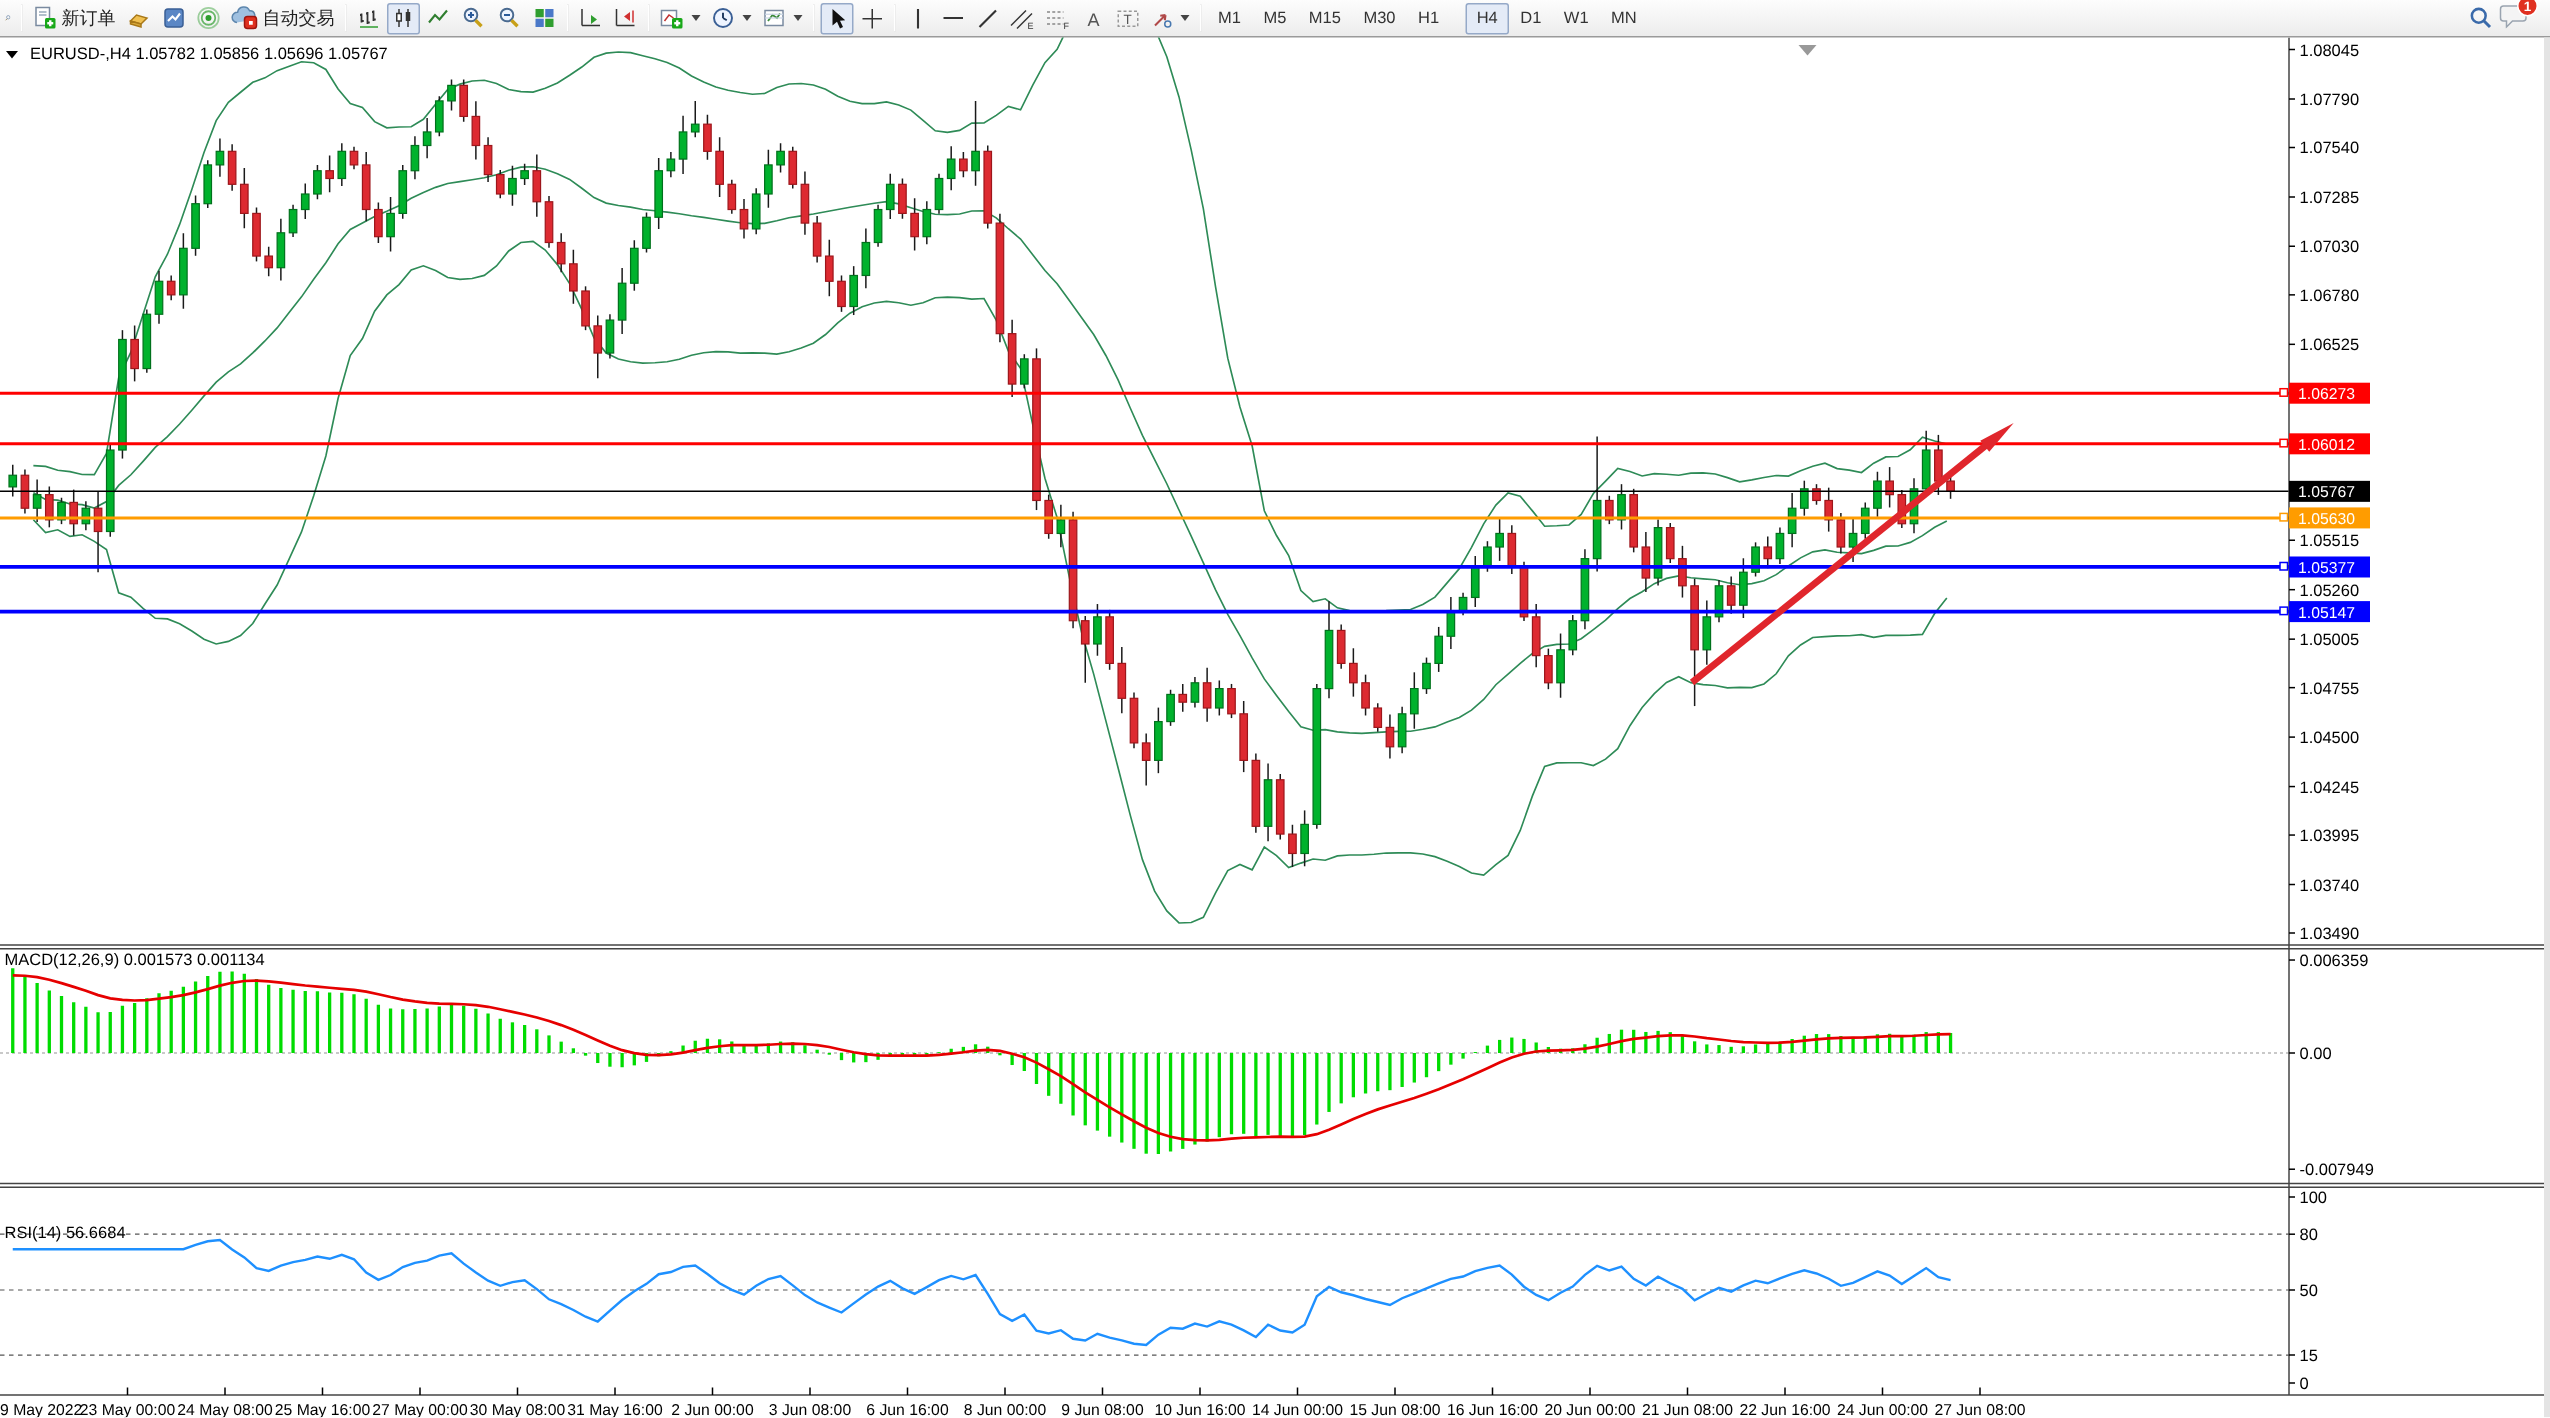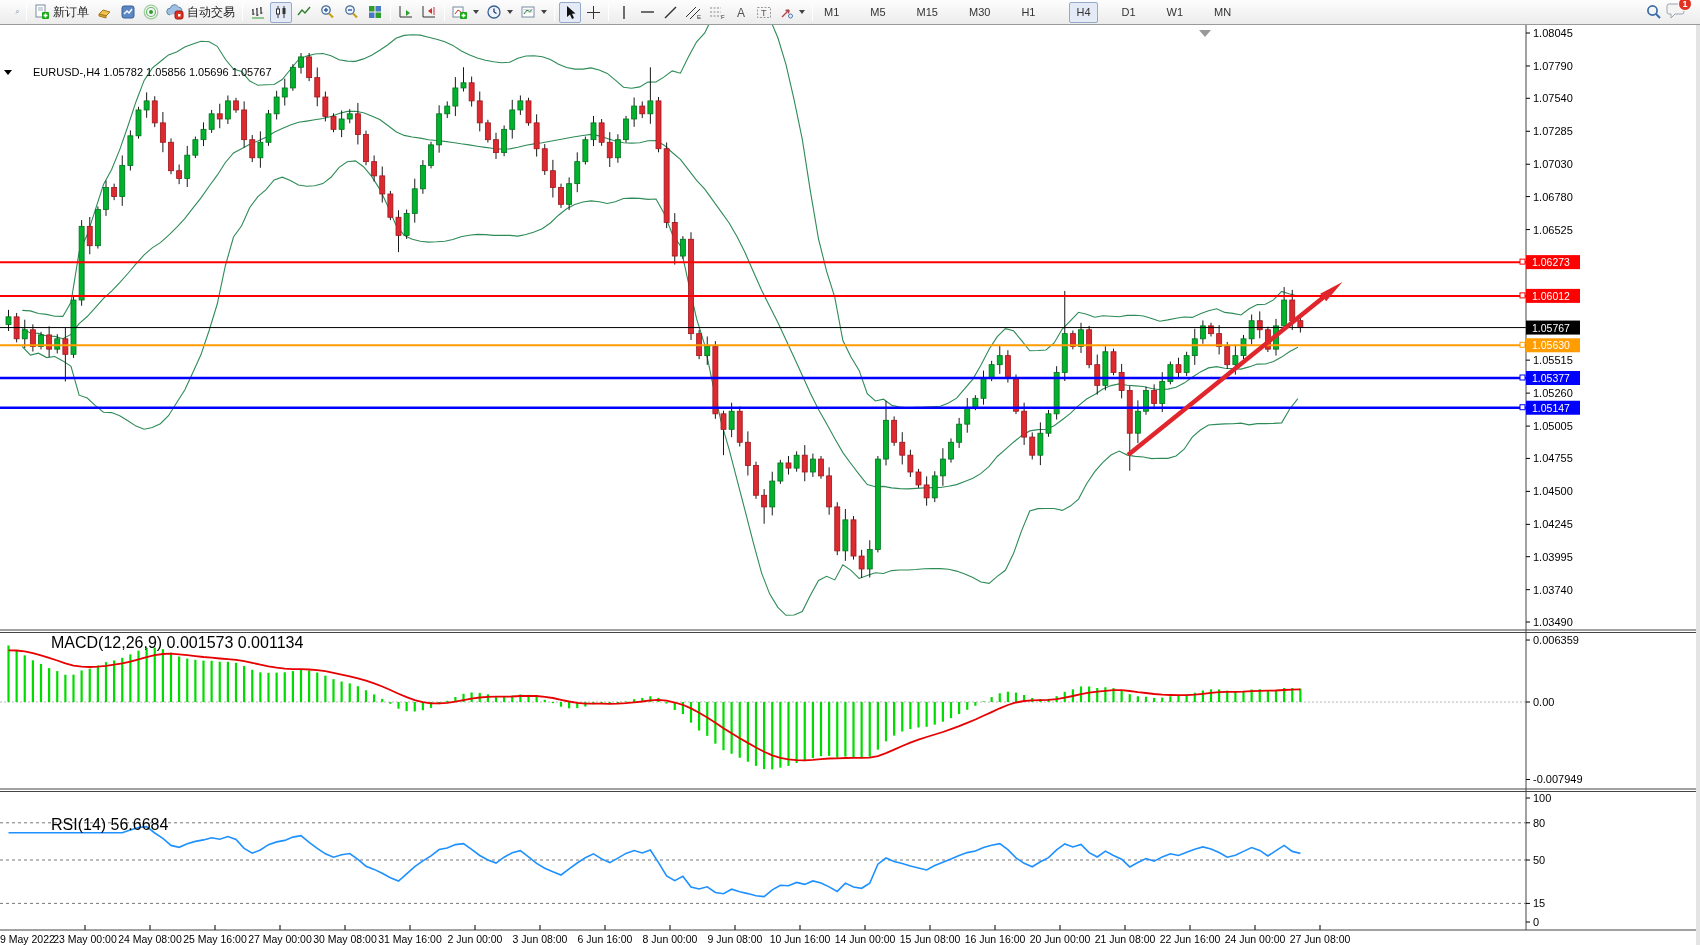--- a/index.html
+++ b/index.html
@@ -2,38 +2,38 @@
 <html><head>
 <meta charset="utf-8">
 <style>
   html,body{margin:0;padding:0;background:#fff;}
   *{box-sizing:border-box;}
   .app{position:relative;width:1700px;height:945px;background:#fff;overflow:hidden;
        font-family:"Liberation Sans",sans-serif;-webkit-font-smoothing:none;}
   
   .toolbar{position:absolute;left:0;top:0;width:1700px;height:25px;
            background:linear-gradient(#fdfdfd,#ececec);border-bottom:1px solid #9a9a9a;
-           display:flex;align-items:center;padding:0 4px 0 12px;gap:1px;}
+           display:flex;align-items:center;padding:0 4px 0 0;gap:1px;}
   .tsep{width:1px;height:18px;background:#c0c0c0;margin:0 3px;border-right:1px solid #fff;}
   .tbtn{height:21px;min-width:22px;padding:0 2px;display:flex;align-items:center;justify-content:center;
         gap:3px;border:1px solid transparent;border-radius:2px;font-size:12px;color:#222;cursor:default;}
   .tbtn.pressed{background:#e4ebf7;border-color:#95a9c8;}
   .tbtn .caret{width:0;height:0;border-left:3px solid transparent;border-right:3px solid transparent;
                border-top:4px solid #444;margin-left:2px;}
   .tflabel{font-size:11px;color:#333;padding:0 4px;}
   .tf.pressed{background:#e4ebf7;border-color:#95a9c8;margin-left:10px;}
   .spacer{flex:1;}
   .badge{position:absolute;top:-4px;right:-6px;width:14px;height:14px;border-radius:50%;
          background:#e03020;color:#fff;font-size:9px;display:flex;align-items:center;
          justify-content:center;border:1px solid #fff;font-weight:bold;}
   .chatwrap{position:relative;margin-right:10px;}
   
-  .ohlc-header{position:absolute;left:4px;top:30px;font-size:11px;color:#000;display:flex;align-items:center;gap:21px;margin-top:36px;}
+  .ohlc-header{position:absolute;left:4px;top:30px;font-size:11px;color:#000;display:flex;align-items:center;gap:8px;}
   .tri-down{width:0;height:0;border-left:4px solid transparent;border-right:4px solid transparent;border-top:5px solid #000;}
-  .pane-label{position:absolute;left:3px;font-size:16px;color:#000;margin-left:48px;}
+  .pane-label{position:absolute;left:3px;font-size:11px;color:#000;}
   #macd-label{top:634px;}
   #rsi-label{top:816px;}
   .edge-strip{position:absolute;right:0;top:25px;width:4px;height:920px;background:#e4e4e4;}
   svg text{font-family:"Liberation Sans",sans-serif;}
 </style>
 </head>
 <body>
 
 <div class="app">
 
@@ -229,21 +229,21 @@
     </div>
     <div class="tbtn">
       <svg width="15" height="15" viewBox="0 0 15 15">
           <path d="M3 12 L10 5 M10 5 l-3.5 0.5 M10 5 l-0.5 3.5" stroke="#b04848" stroke-width="1.4" fill="none"></path>
           <circle cx="11.5" cy="11" r="2" fill="none" stroke="#4878b0"></circle>
         </svg>
       <span class="caret"></span>
     </div>
     <div class="tsep"></div>
 
-    <div id="tf-group" style="display:flex;align-items:center;gap:17px;">
+    <div id="tf-group" style="display:flex;align-items:center;gap:1px;">
         <div class="tbtn tf">
           <span class="tflabel">M1</span>
         </div>
         <div class="tbtn tf">
           <span class="tflabel">M5</span>
         </div>
         <div class="tbtn tf">
           <span class="tflabel">M15</span>
         </div>
         <div class="tbtn tf">

